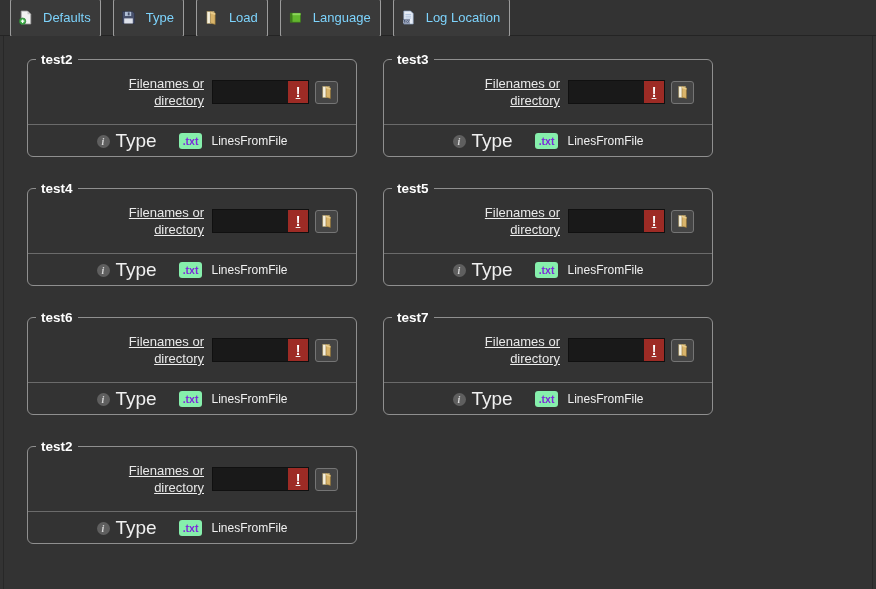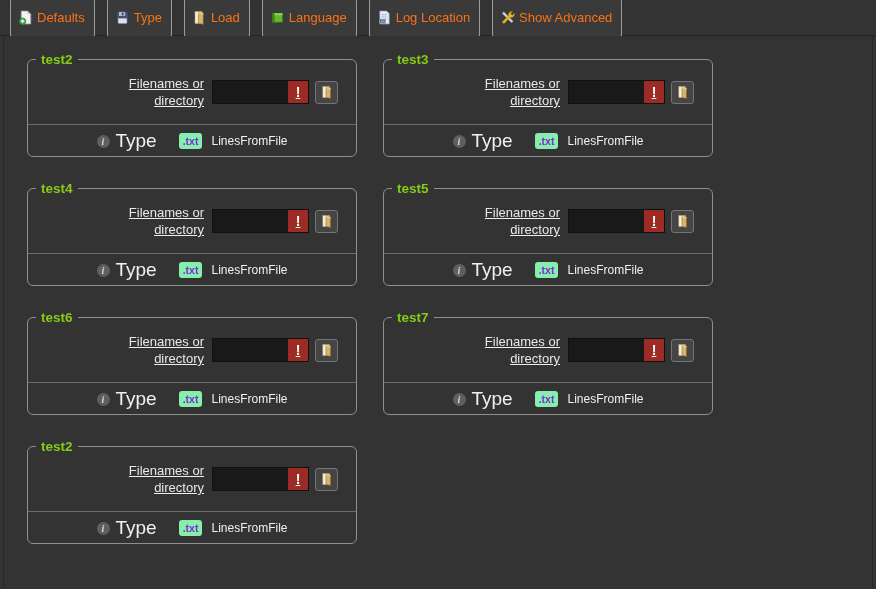--- a/index.html
+++ b/index.html
@@ -18,26 +18,26 @@
     align-items: center;
     gap: 12px;
     padding-left: 10px;
     background: #333333;
     border-bottom: 1px solid #242424;
   }
   .tb-btn {
     height: 38px;
     display: inline-flex;
     align-items: center;
-    gap: 4px;
+    gap: 10px;
     padding: 0 9px 0 7px;
     background: #3a3a3a;
     border: 1px solid #9c9c9c;
     border-radius: 2px;
-    color: #f97316;
+    color: #7dd3fc;
     font-size: 13px;
     font-family: "Liberation Sans", sans-serif;
     cursor: pointer;
     white-space: nowrap;
   }
   .tb-btn .icon { display: inline-flex; width: 15px; height: 15px; }
   .tb-btn .icon svg { width: 15px; height: 15px; }
 
   
   .panel {
@@ -67,21 +67,21 @@
     border-radius: 6px;
   }
   .legend {
     position: absolute;
     top: -10px;
     left: 8px;
     background: #333333;
     padding: 0 5px;
     font-size: 13.5px;
     font-weight: bold;
-    color: #84cc16;
+    color: #ffffff;
     line-height: 19px;
   }
   .row-file {
     height: 64px;
     display: flex;
     align-items: center;
     justify-content: flex-end;
     padding-right: 18px;
     text-decoration: underline;
   }
@@ -226,29 +226,20 @@
         <svg viewBox="0 0 15 15">
           <path d="M2.8 1h6.8l2.6 2.6V14H2.8z" fill="#e8eef7" stroke="#8aa0c0" stroke-width="0.7"></path>
           <path d="M4.4 4.4h5.8M4.4 6.2h5.8M4.4 8h5.8" stroke="#9fb6d8" stroke-width="0.8"></path>
           <rect x="2" y="9.4" width="7" height="4" fill="#49597a"></rect>
           <text x="5.5" y="12.6" font-size="3.4" fill="#ffffff" text-anchor="middle" font-family="sans-serif">LOG</text>
         </svg>
       </span>
     <span>Log Location</span>
   </button>
 
-  <button class="tb-btn">
-    <span class="icon">
-        <svg viewBox="0 0 15 15">
-          <path d="M2.2 3.4l1.6-1.6 9.4 9.4-1.6 1.6z" fill="#d6d6d6" stroke="#8f8f8f" stroke-width="0.5"></path>
-          <path d="M12.6 1.6a3.2 3.2 0 0 0-4 4L2.2 12l1.7 1.7 6.4-6.4a3.2 3.2 0 0 0 4-4l-2 2-1.7-1.7z" fill="#e8b62a" stroke="#a87f12" stroke-width="0.5"></path>
-        </svg>
-      </span>
-    <span>Show Advanced</span>
-  </button>
 </div>
 
 <div class="panel">
   <div class="grid">
   <div class="cell">
     <div class="groupbox">
       <span class="legend">test2</span>
       <div class="row-file">
         <div class="field-label">Filenames or directory</div>
         <div class="input-wrap">

